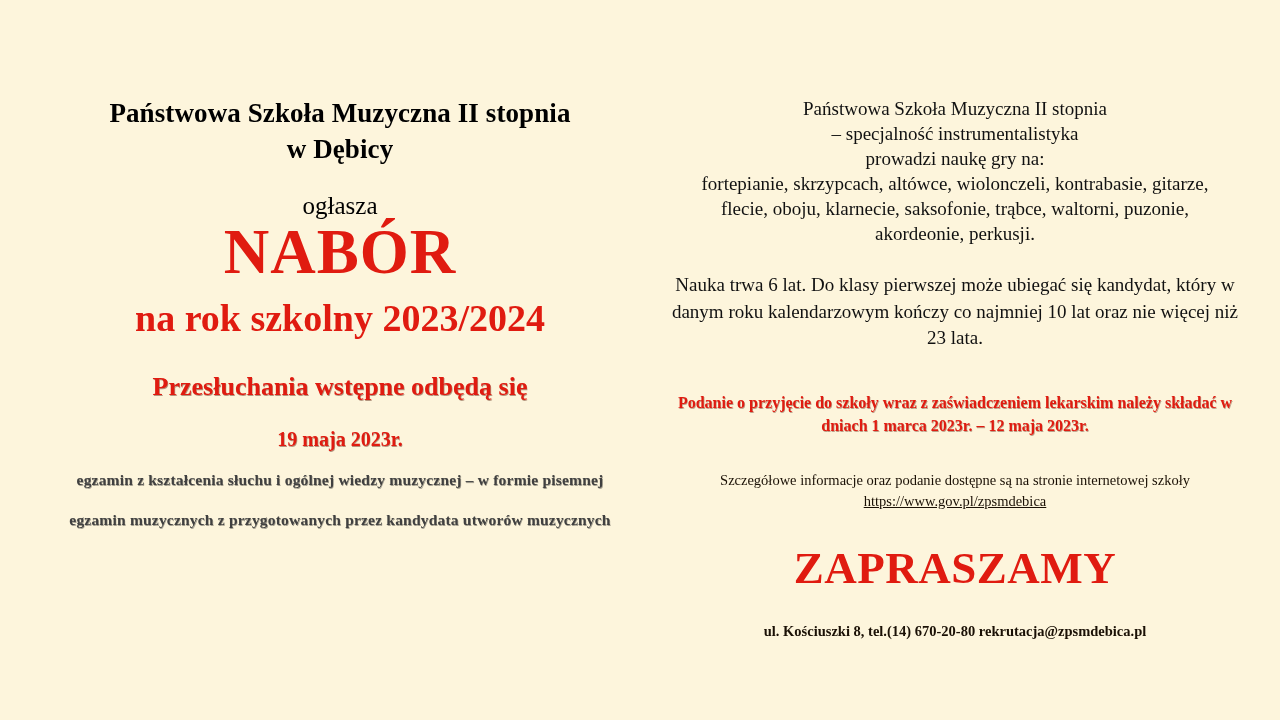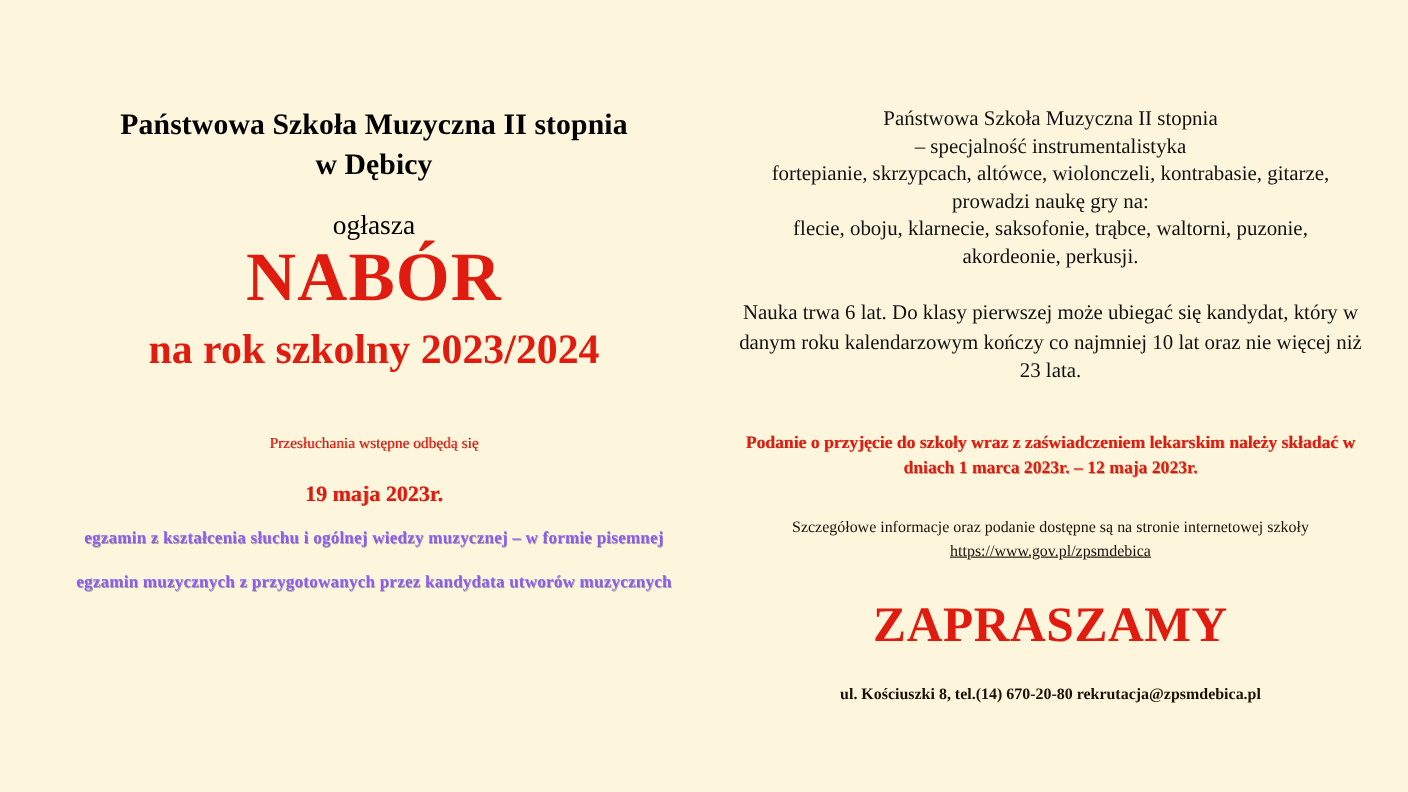--- a/index.html
+++ b/index.html
@@ -58,38 +58,38 @@
     letter-spacing: 1px;
   }
   .schoolyear {
     margin-top: 14px;
     font-size: 38px;
     font-weight: bold;
     color: #e01b10;
     line-height: 1.1;
   }
   .auditions-title {
-    margin-top: 56px;
-    font-size: 14px;
-    font-weight: normal;
+    margin-top: 32px;
+    font-size: 26px;
+    font-weight: bold;
     color: #e01b10;
     text-shadow: 0.7px 0.7px 0 rgba(90,30,10,0.45);
   }
   .date-red {
     margin-top: 26px;
     font-size: 20px;
     font-weight: bold;
     color: #e01b10;
     text-shadow: 0.7px 0.7px 0 rgba(90,30,10,0.45);
   }
   .exam-line {
     margin-top: 20px;
     font-size: 15.5px;
     font-weight: bold;
-    color: #8b5cf6;
+    color: #404040;
     letter-spacing: 0.2px;
     text-shadow: 0.6px 0.6px 0 rgba(0,0,0,0.35);
   }
   .date-red-2 {
     margin-top: 24px;
   }
   .exam-line-2 {
     margin-top: 22px;
   }
 
@@ -168,22 +168,22 @@
     <div class="exam-line">egzamin z kształcenia słuchu i ogólnej wiedzy muzycznej – w formie pisemnej</div>
 
 
     <div class="exam-line exam-line-2">egzamin muzycznych z przygotowanych przez kandydata utworów muzycznych</div>
   </div>
 
   <div class="col col-right">
     <div class="info-block">
       <span class="line">Państwowa Szkoła Muzyczna II stopnia</span>
       <span class="line">– specjalność instrumentalistyka</span>
+      <span class="line">prowadzi naukę gry na:</span>
       <span class="line">fortepianie, skrzypcach, altówce, wiolonczeli, kontrabasie, gitarze,</span>
-      <span class="line">prowadzi naukę gry na:</span>
       <span class="line">flecie, oboju, klarnecie, saksofonie, trąbce, waltorni, puzonie,</span>
       <span class="line">akordeonie, perkusji.</span>
     </div>
 
     <div class="duration-block">
       <span class="line">Nauka trwa 6 lat. Do klasy pierwszej może ubiegać się kandydat,</span>
       <span class="line">który w danym roku kalendarzowym kończy co najmniej 10 lat</span>
       <span class="line">oraz nie więcej niż 23 lata.</span>
     </div>
 

